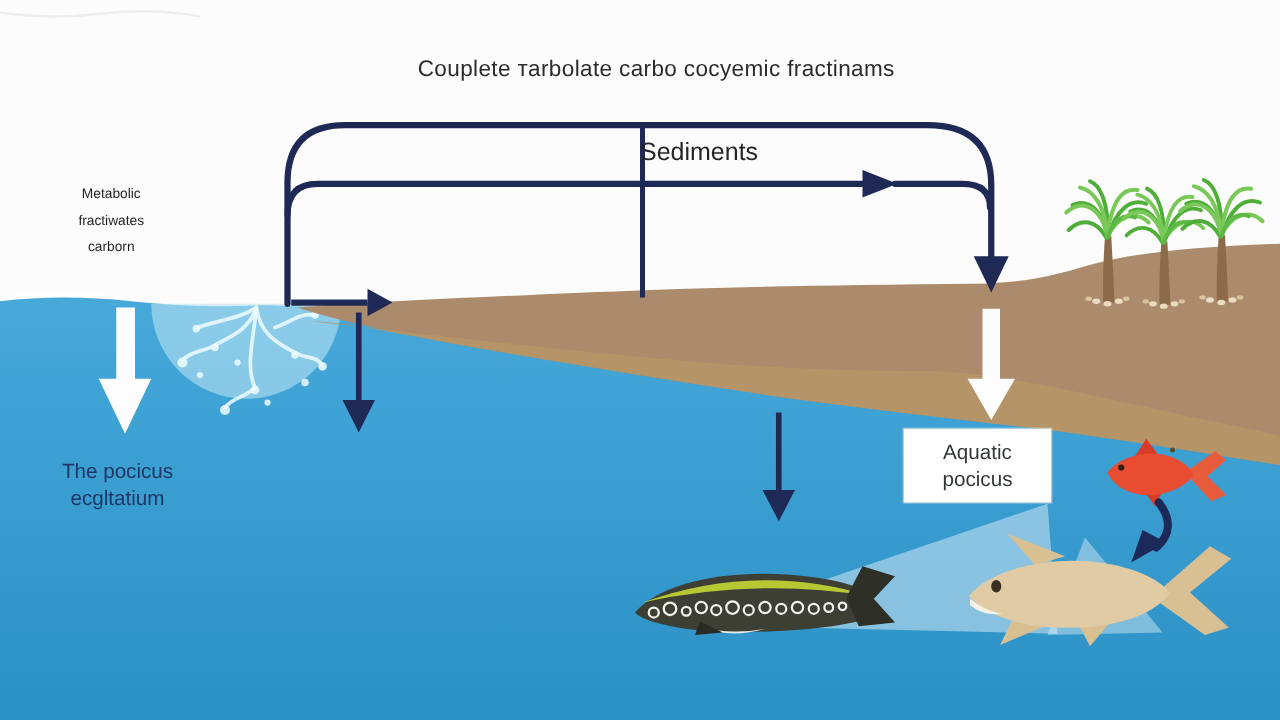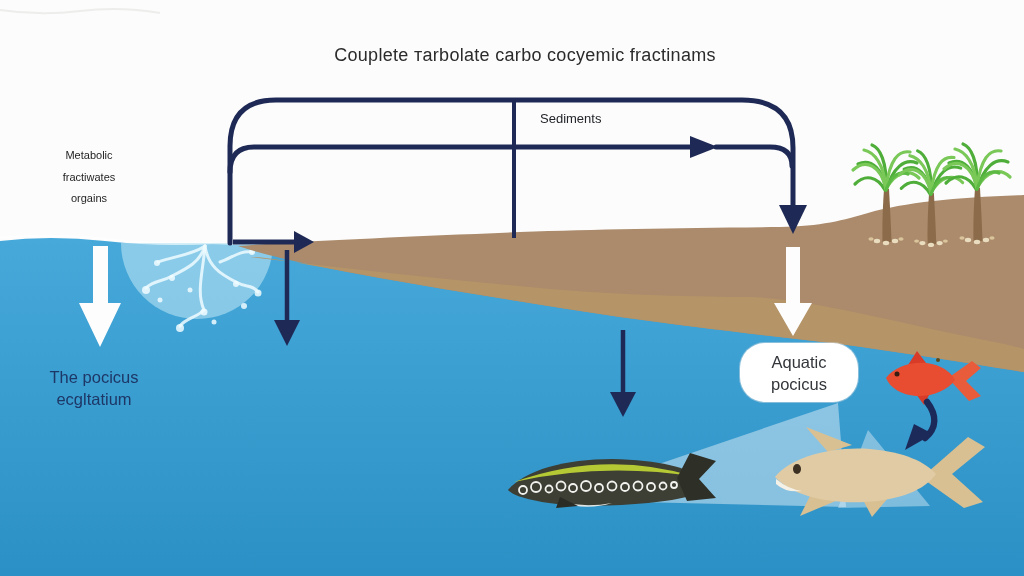--- a/index.html
+++ b/index.html
@@ -3,31 +3,31 @@
 <meta charset="utf-8">
 <style>
   html,body{margin:0;padding:0;background:#ffffff;}
   .canvas{
     position:relative;width:1024px;height:576px;overflow:hidden;
     background:#14b8a6;font-family:"Liberation Sans",sans-serif;
   }
   .scene{position:absolute;left:0;top:0;width:1024px;height:576px;}
   .label{position:absolute;color:#222;}
   .title{left:270px;top:45px;width:510px;text-align:center;font-size:18px;letter-spacing:.3px;color:#2b2b2b;}
-  .sediments{left:540px;top:111px;font-size:13px;color:#23252a;}
+  .sediments{left:512px;top:111px;font-size:20px;color:#23252a;}
   .metabolic{left:14px;top:145px;width:150px;text-align:center;font-size:11px;line-height:21.5px;color:#1f1f1f;}
   .pocicus{left:18px;top:367px;width:152px;text-align:center;font-size:16.5px;line-height:21.5px;color:#1d3767;font-weight:500;}
   .note-line{display:block;}
   .whitebox{
     position:absolute;background:#ffffff;display:flex;flex-direction:column;
     align-items:center;justify-content:center;font-size:16.5px;line-height:22px;
     color:#33363b;text-align:center;box-shadow:0 0 0 1px rgba(190,210,224,.55);
   }
   .box-oxygen{left:224px;top:354px;width:126px;height:62px;}
-  .box-aquatic{left:740px;top:343px;width:118px;height:59px;box-shadow:0 0 0 1px rgba(210,220,226,.5);border-radius:25px;}
+  .box-aquatic{left:723px;top:343px;width:118px;height:59px;box-shadow:0 0 0 1px rgba(210,220,226,.5);}
 </style>
 </head>
 <body>
 
 <div class="canvas">
 
   <svg class="scene" viewBox="0 0 1024 576" xmlns="http://www.w3.org/2000/svg">
     <defs>
       <linearGradient id="waterGrad" x1="0" y1="0" x2="0" y2="1">
         <stop offset="0" stop-color="#47a9da"></stop>
@@ -206,21 +206,21 @@
     </g>
   </svg>
 
   <div class="label title">Couplete тarbolate carbo cocyemic fractinams</div>
 
   <div class="label sediments">Sediments</div>
 
   <div class="label metabolic">
     <span class="note-line">Metabolic</span>
     <span class="note-line">fractiwates</span>
-    <span class="note-line">orgains</span>
+    <span class="note-line">carborn</span>
   </div>
 
   <div class="label pocicus">
     <span class="note-line">The pocicus</span>
     <span class="note-line">ecgltatium</span>
   </div>
 
 
   <div class="whitebox box-aquatic">
     <span class="note-line">Aquatic</span>

